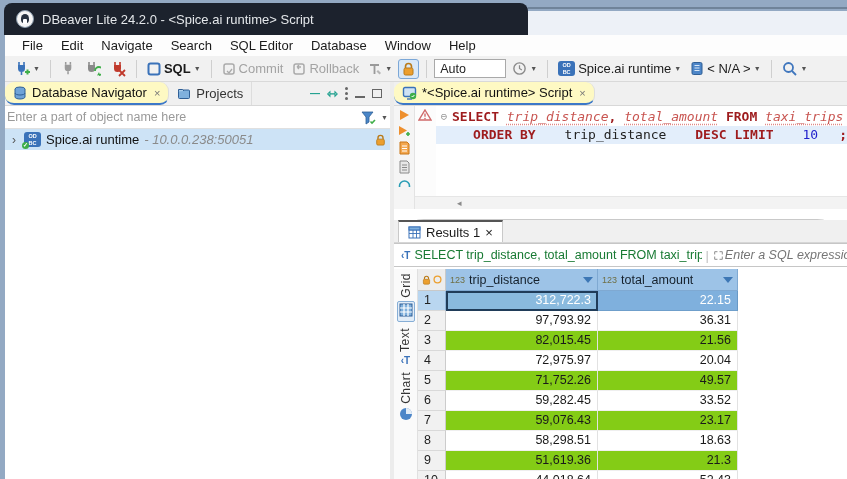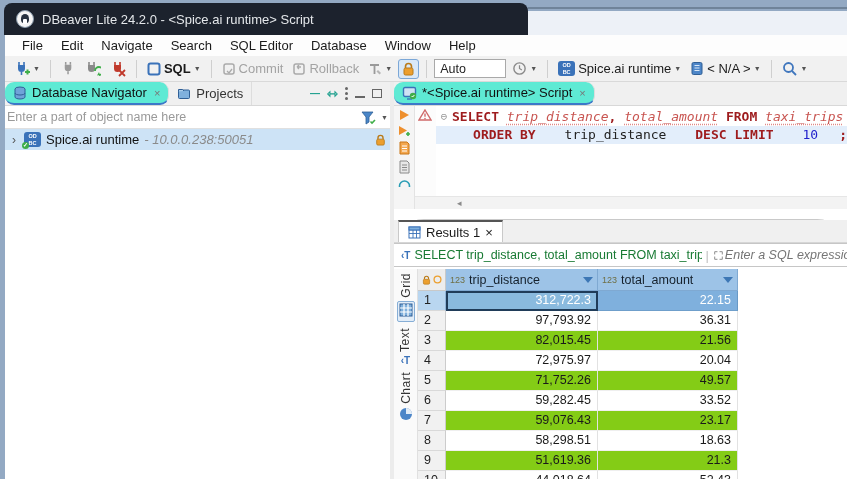--- a/index.html
+++ b/index.html
@@ -46,21 +46,21 @@
     background:#3fae49; color:#fff; font-size:6px; line-height:7px; }
   
   .panels { position:absolute; left:0; top:47px; width:100%; bottom:0; }
   .navigator { position:absolute; left:0; top:0; width:385px; height:100%; background:#fff; }
   .splitter { position:absolute; left:385px; top:0; width:4px; height:100%; background:#ececec; }
   .rightarea { position:absolute; left:389px; top:0; right:0; height:100%; background:#fff; }
   
   .tabstrip { height:24px; background:#f0f0f0; border-bottom:1px solid #d8d8d8;
     display:flex; align-items:stretch; position:relative; }
   .tab { display:flex; align-items:center; gap:5px; padding:0 8px; border-right:1px solid #dddddd; color:#333; }
-  .tab.active { background:#5eead4; border-bottom:2px solid #3c78c8; color:#111;border-radius:9px; }
+  .tab.active { background:#fef9c3; border-bottom:2px solid #3c78c8; color:#111;border-radius:9px; }
   .tab .close { color:#777; font-size:11px; padding-left:2px; }
   .strip-tools { margin-left:auto; display:flex; align-items:center; gap:7px; padding-right:8px; }
   .teal { color:#1fa08e; font-weight:bold; font-size:13px; line-height:1; }
   .dots { display:inline-flex; flex-direction:column; gap:2px; }
   .dots i { width:3px; height:3px; border-radius:50%; background:#666; }
   .winbtn { width:10px; height:9px; border:1px solid #666; display:inline-block; }
   .winbtn.min { border:none; border-bottom:2px solid #666; height:8px; }
   
   .filter-row { height:23px; border-bottom:1px solid #e0e0e0; display:flex; align-items:center; padding:0 2px; }
   .filter-row input { flex:1; border:none; outline:none; font-size:12.5px; color:#444;

